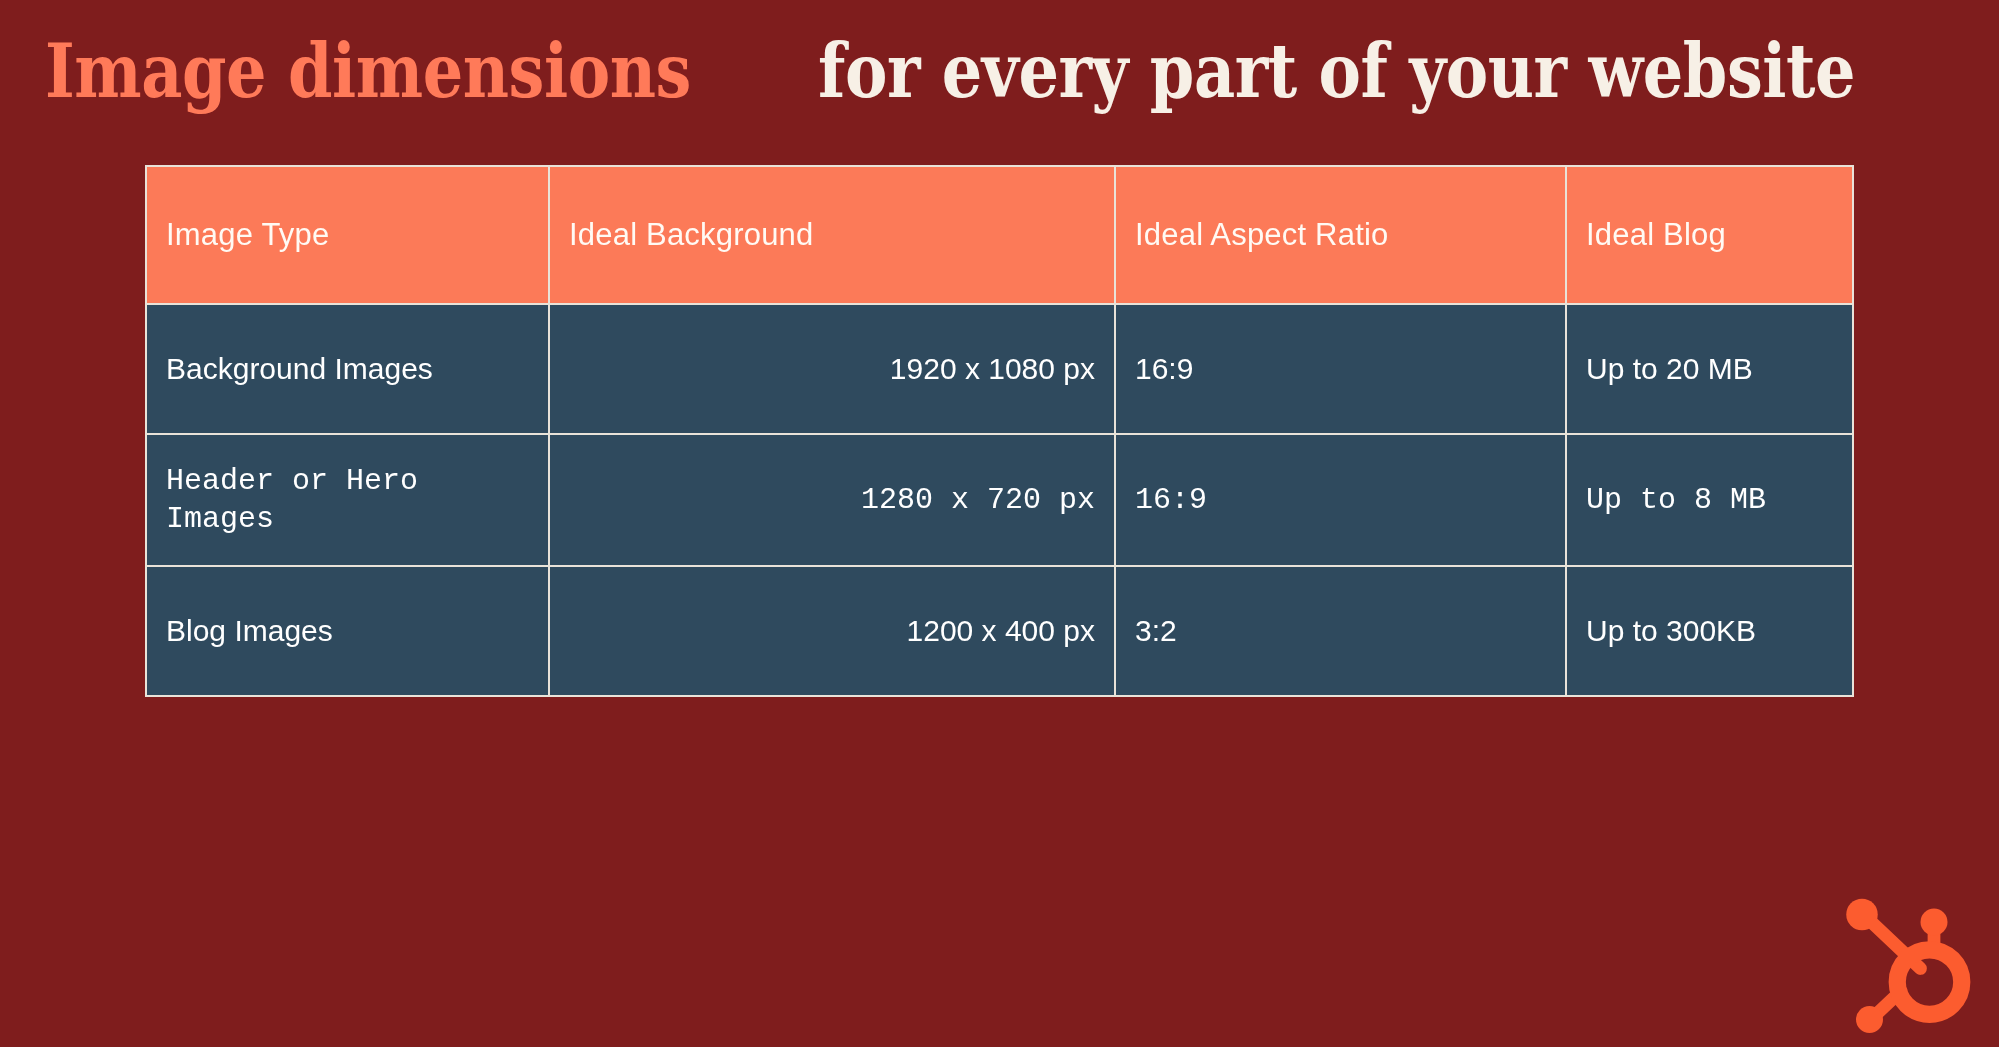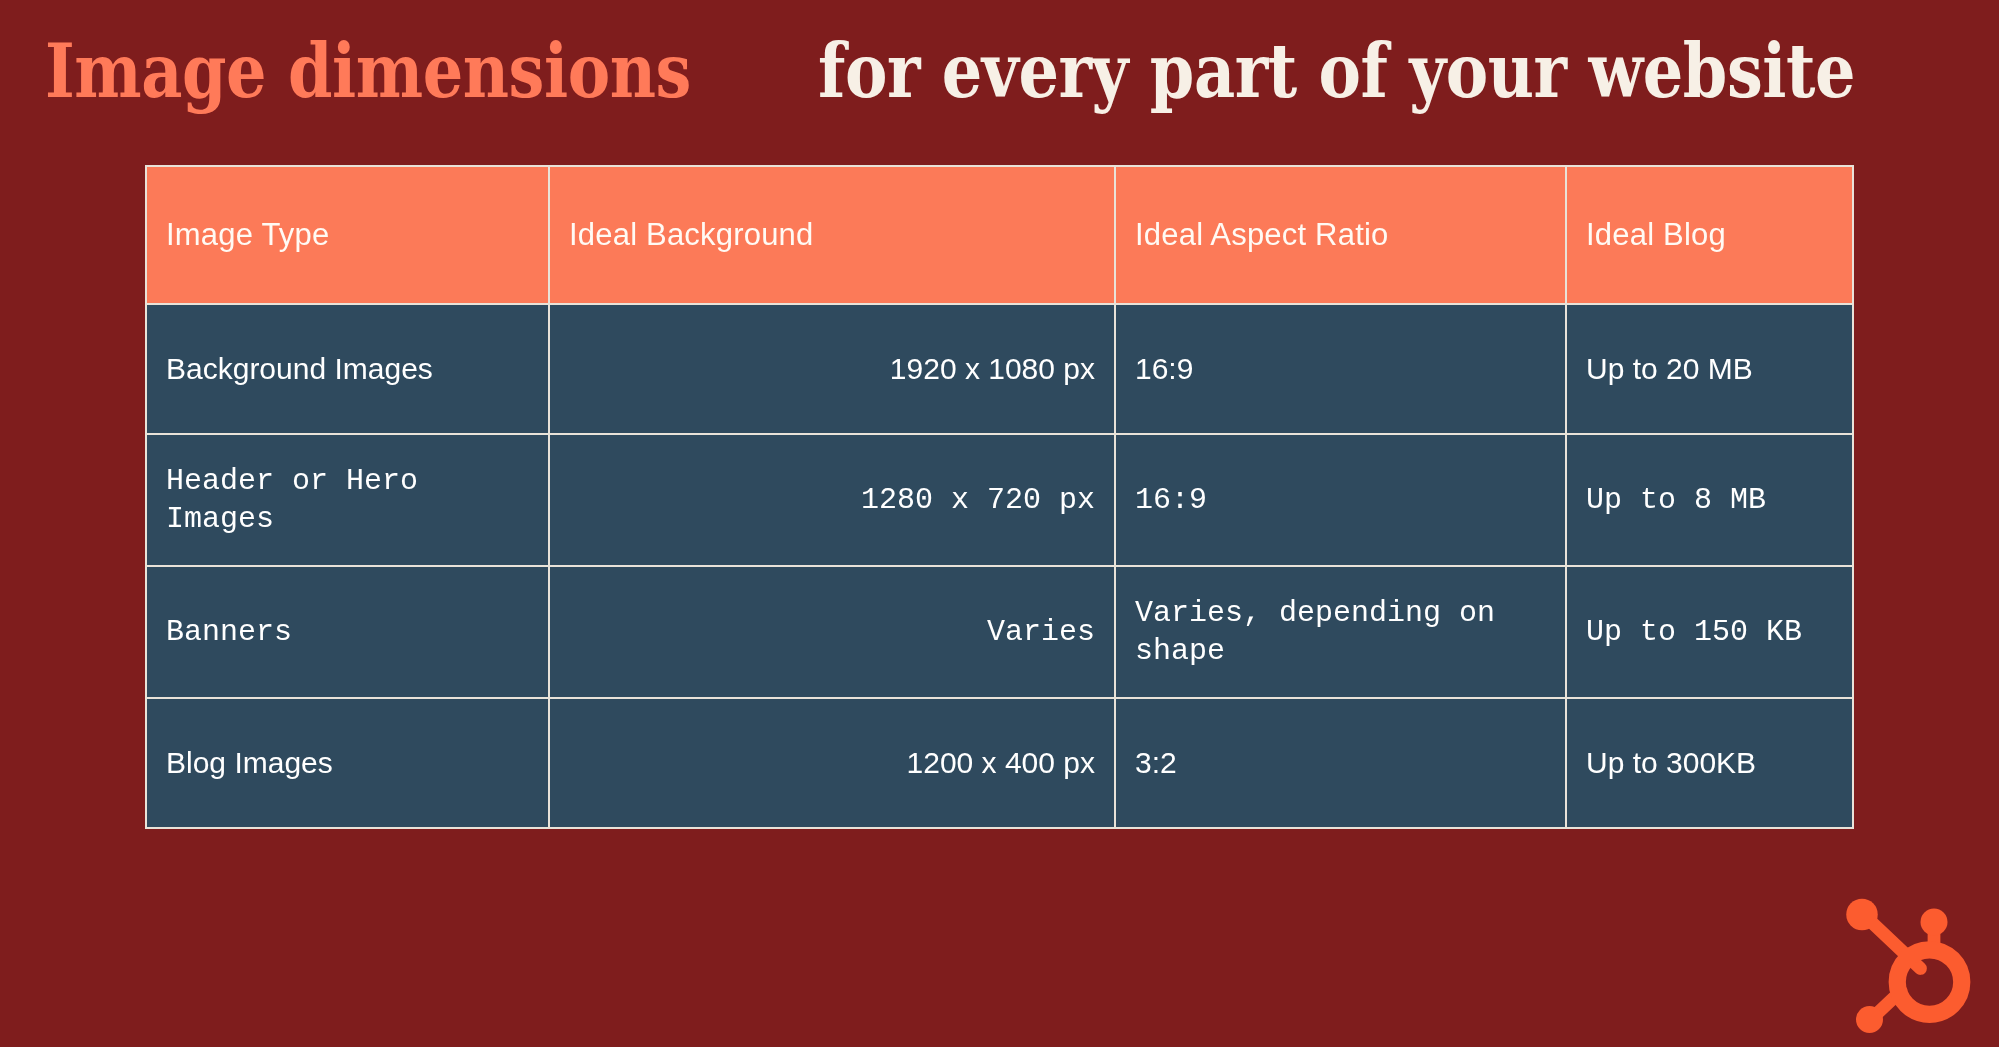--- a/index.html
+++ b/index.html
@@ -136,28 +136,20 @@
 
       <tr class="tall">
         <td>Header or Hero Images</td>
         <td>
           <span class="cell-line">1280 x 720 px</span>
         </td>
         <td>16:9</td>
         <td>Up to 8 MB</td>
       </tr>
 
-      <tr class="tall">
-        <td>Banners</td>
-        <td>
-          <span class="cell-line">Varies</span>
-        </td>
-        <td>Varies, depending on shape</td>
-        <td>Up to 150 KB</td>
-      </tr>
 
       <tr>
         <td>Blog Images</td>
         <td>
           <span class="cell-line">1200 x 400 px</span>
         </td>
         <td>3:2</td>
         <td>Up to 300KB</td>
       </tr>
 

